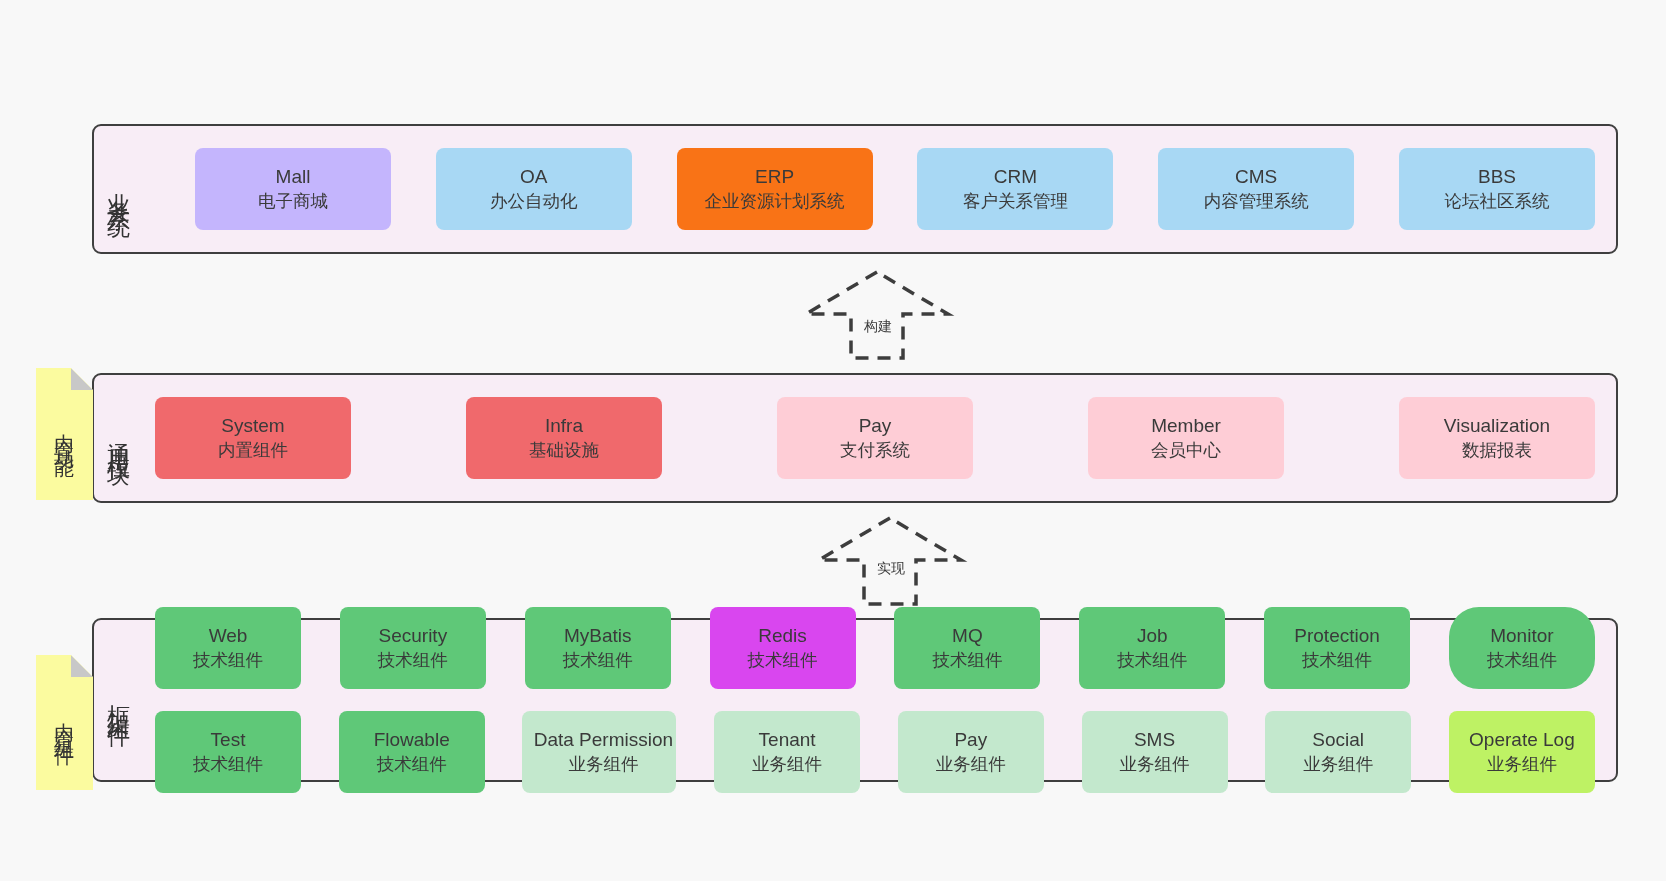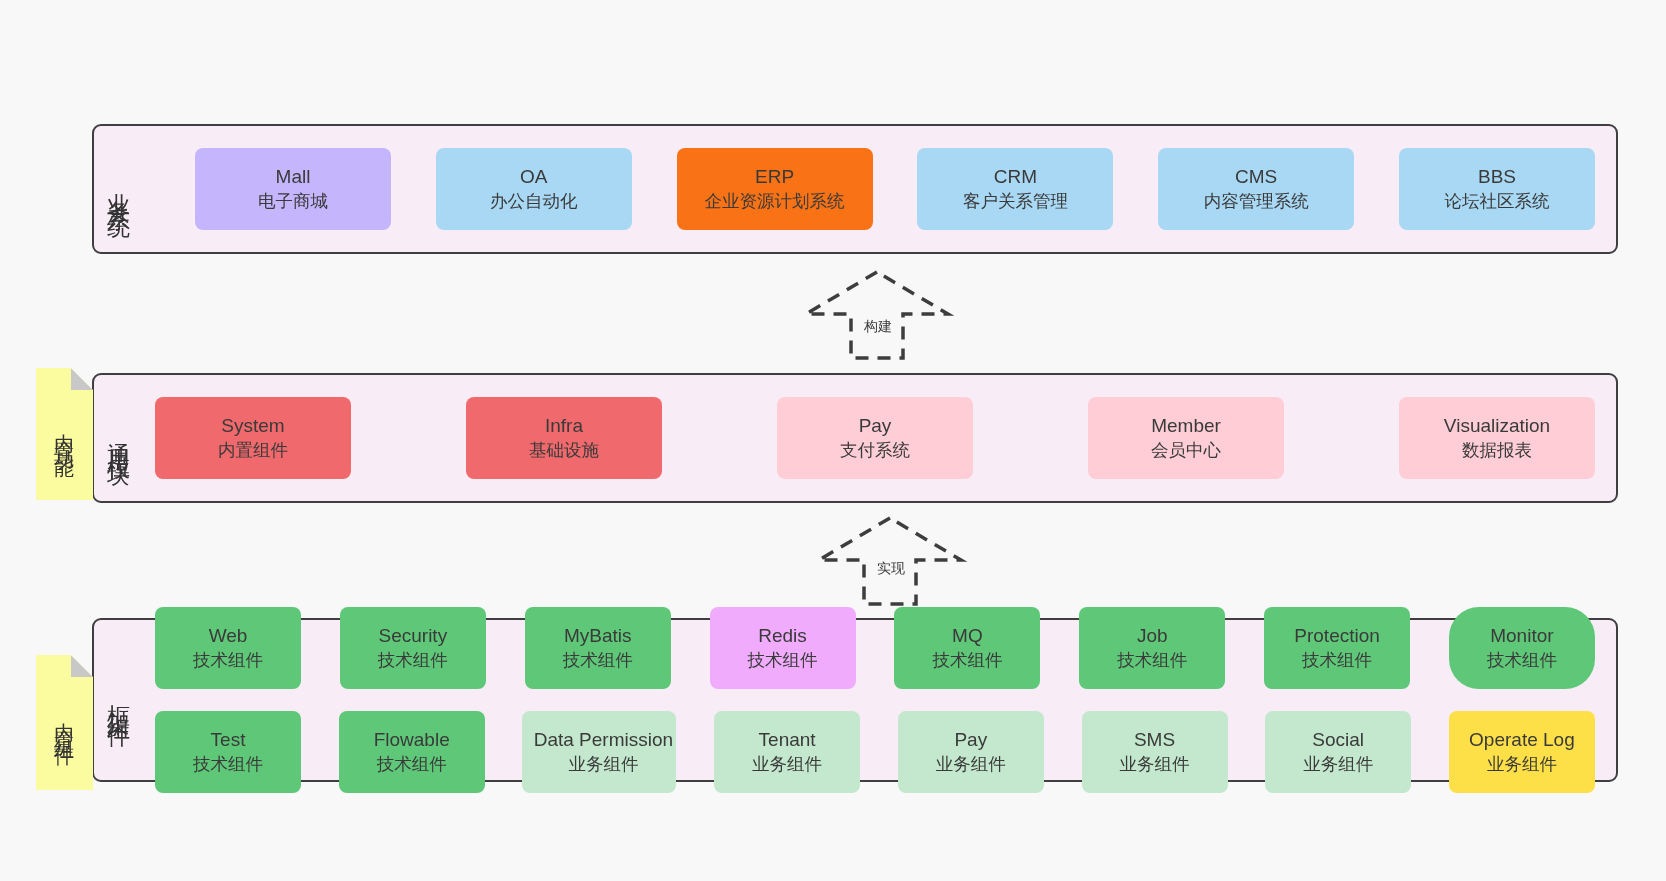--- a/index.html
+++ b/index.html
@@ -170,21 +170,21 @@
             <div class="box-sub">技术组件</div>
           </div>
           <div class="box sm" style="background: rgb(95, 200, 120);">
             <div class="box-title">Security</div>
             <div class="box-sub">技术组件</div>
           </div>
           <div class="box sm" style="background: rgb(95, 200, 120);">
             <div class="box-title">MyBatis</div>
             <div class="box-sub">技术组件</div>
           </div>
-          <div class="box sm" style="background: #f0abfc;">
+          <div class="box sm" style="background: #d946ef;">
             <div class="box-title">Redis</div>
             <div class="box-sub">技术组件</div>
           </div>
           <div class="box sm" style="background: rgb(95, 200, 120);">
             <div class="box-title">MQ</div>
             <div class="box-sub">技术组件</div>
           </div>
           <div class="box sm" style="background: rgb(95, 200, 120);">
             <div class="box-title">Job</div>
             <div class="box-sub">技术组件</div>
@@ -220,21 +220,21 @@
             <div class="box-sub">业务组件</div>
           </div>
           <div class="box sm" style="background: rgb(195, 232, 205);">
             <div class="box-title">SMS</div>
             <div class="box-sub">业务组件</div>
           </div>
           <div class="box sm" style="background: rgb(195, 232, 205);">
             <div class="box-title">Social</div>
             <div class="box-sub">业务组件</div>
           </div>
-          <div class="box sm" style="background: #fde047; text-align: center;">
+          <div class="box sm" style="background: #bef264; text-align: center;">
             <div class="box-title">Operate Log</div>
             <div class="box-sub">业务组件</div>
           </div>
         </div>
       </div>
   </div>
 
 </div>
 
 </body></html>

